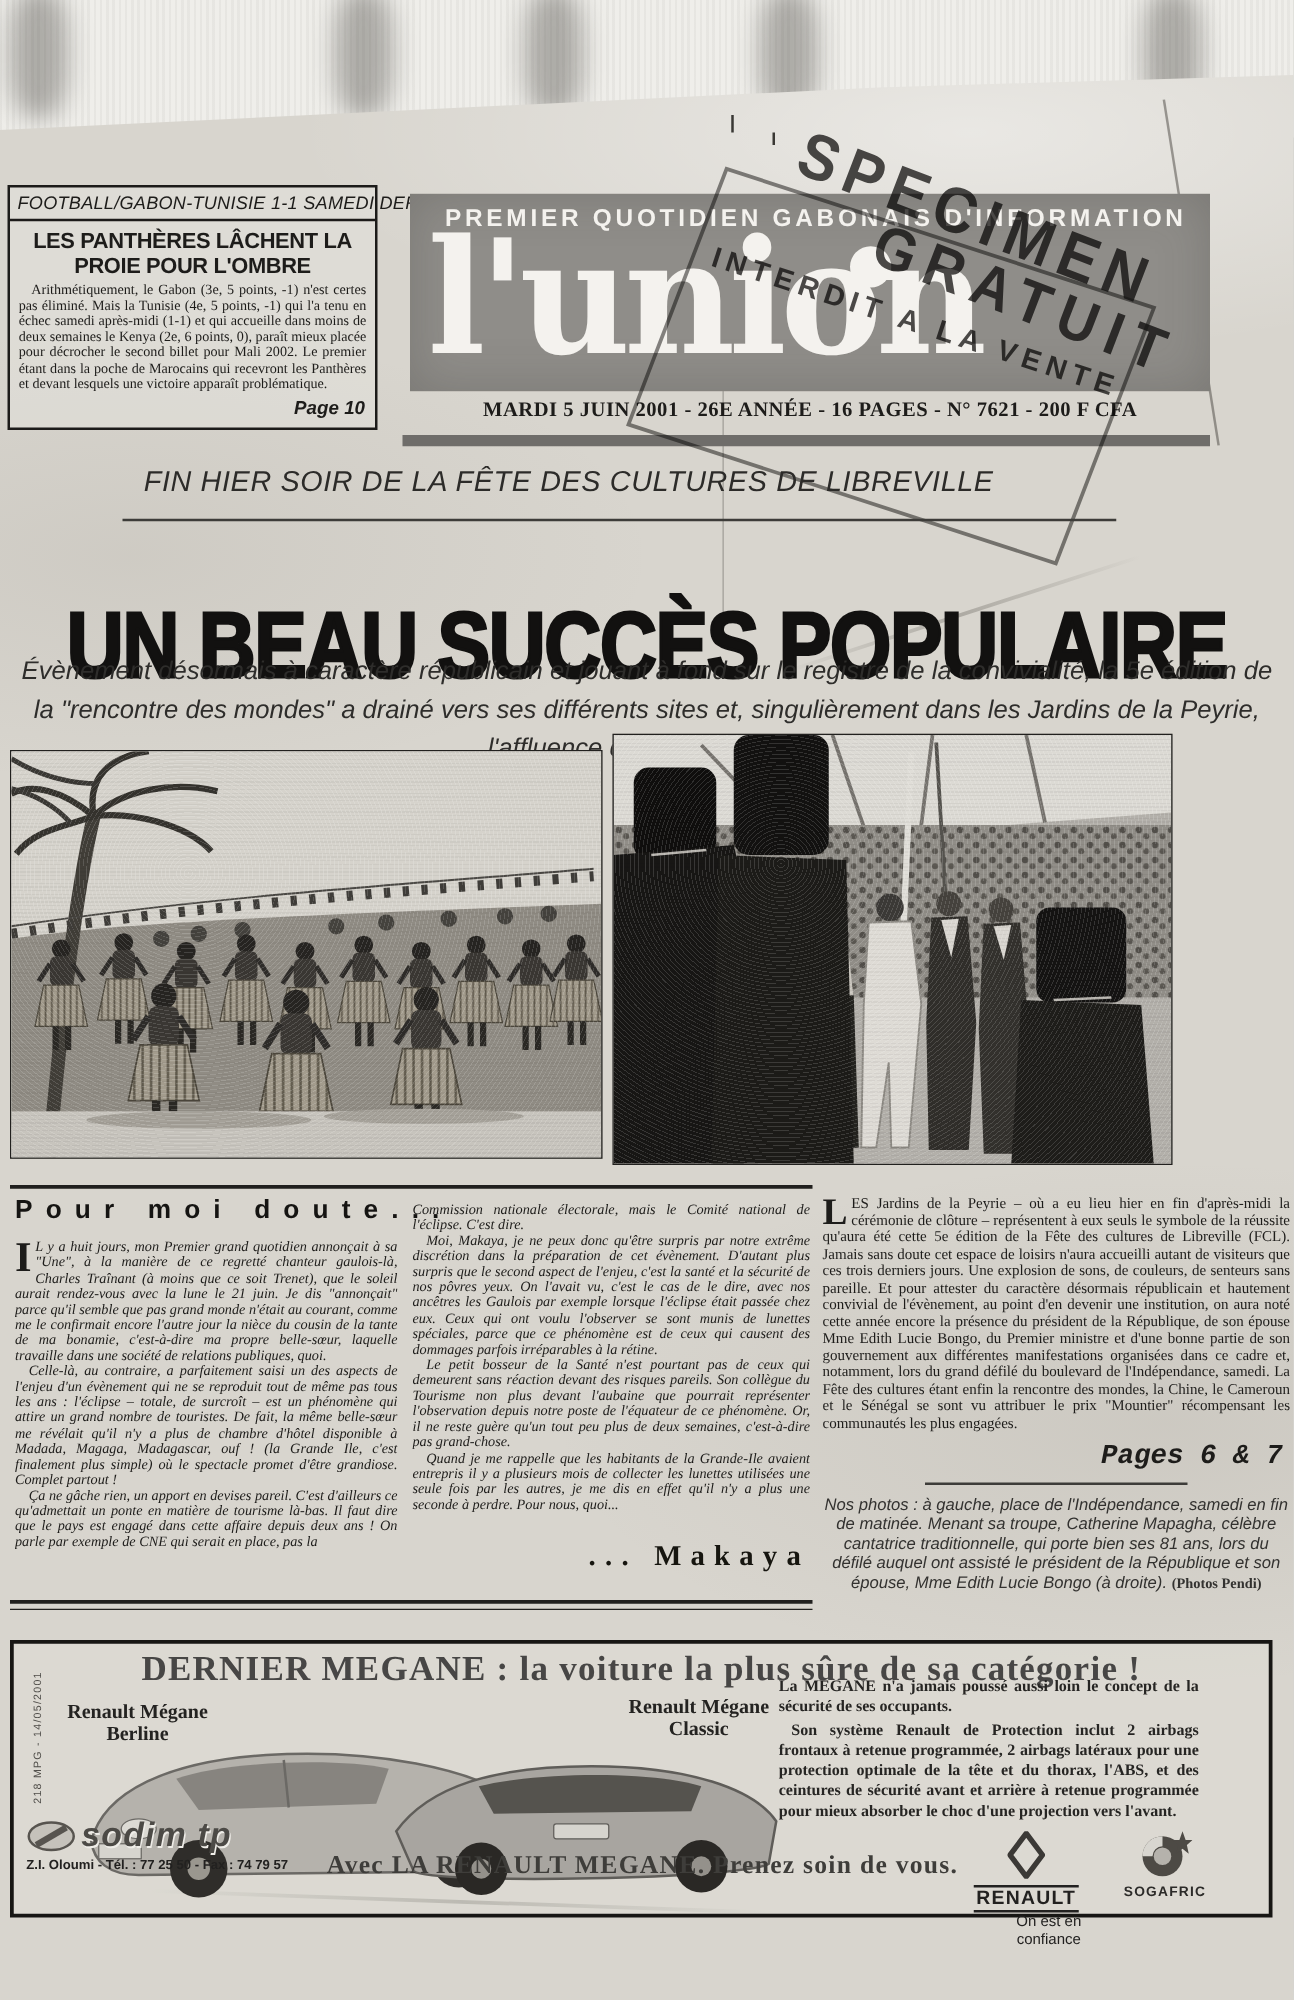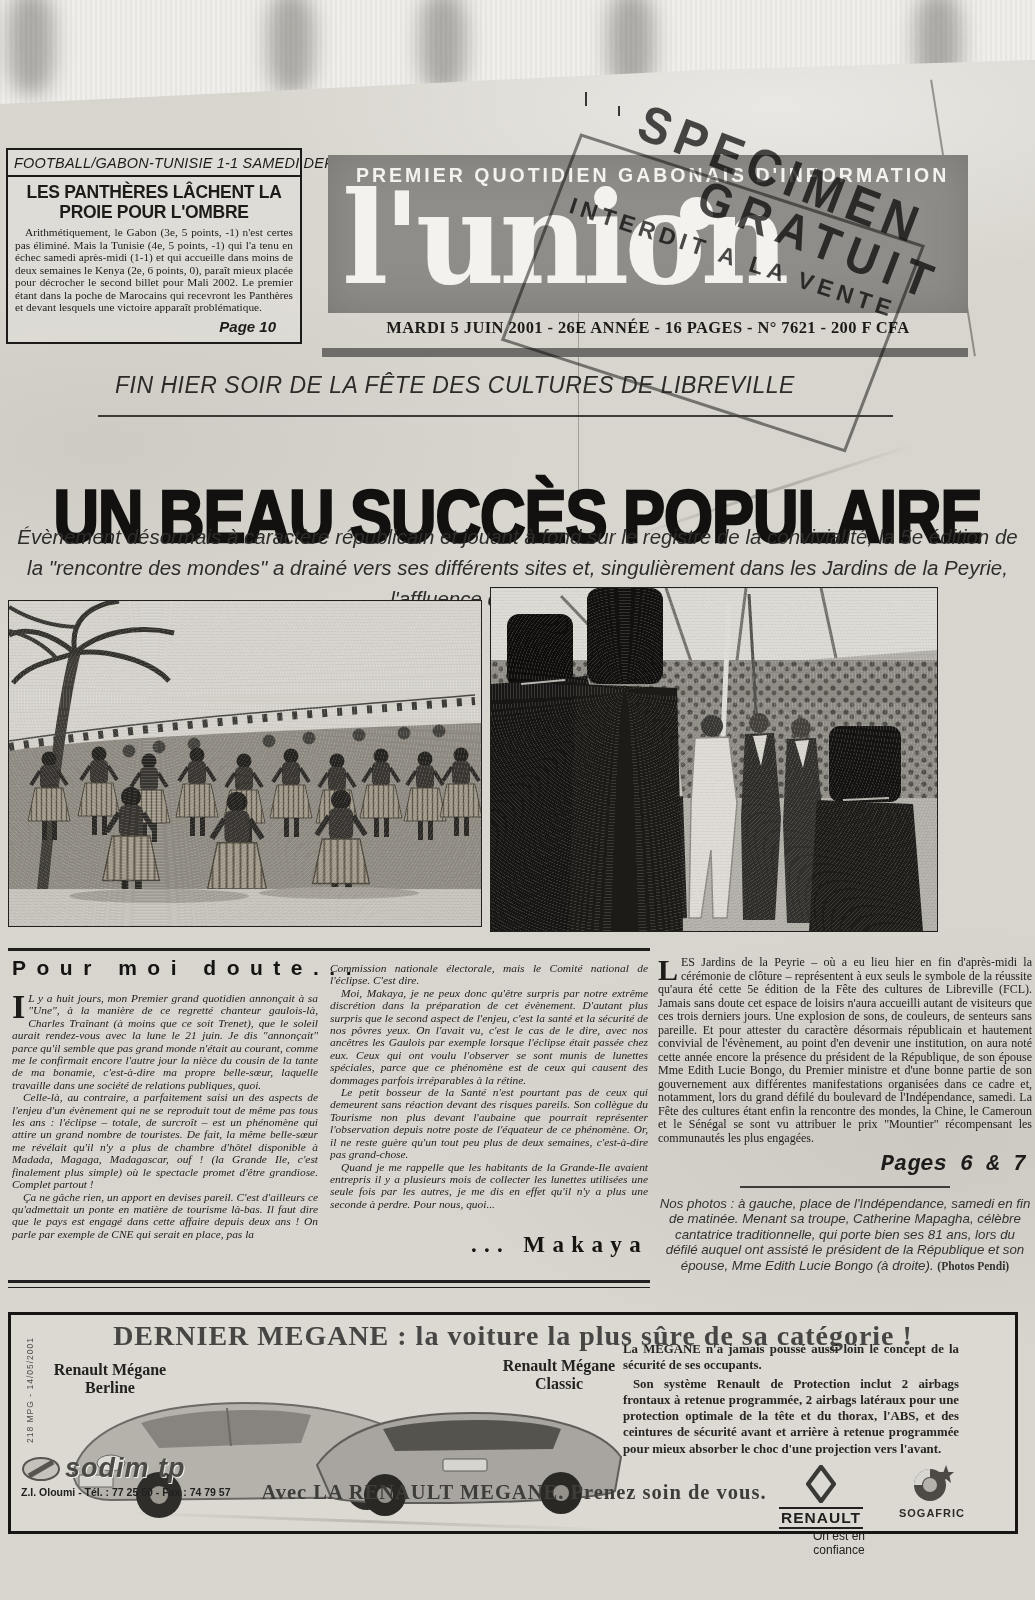--- a/index.html
+++ b/index.html
@@ -28,21 +28,21 @@
   .reg-mark{position:absolute;width:2px;height:14px;background:#3a3834;}
   
   .teaser{position:absolute;left:6px;top:88px;width:292px;height:192px;
           border:2px solid #1c1b19;background:rgba(236,234,228,.35);}
   .teaser-kicker{font-family:"Liberation Sans",sans-serif;font-style:italic;font-size:14.5px;
                  padding:5px 6px 4px 6px;border-bottom:2px solid #1c1b19;letter-spacing:.2px;white-space:nowrap;}
   .teaser-title{font-family:"Liberation Sans",sans-serif;font-weight:bold;font-size:17.5px;
                 line-height:1.12;text-align:center;margin:6px 4px 4px 4px;letter-spacing:-.3px;}
   .teaser-body{font-size:11.3px;line-height:12.5px;text-align:justify;margin:2px 7px 0 7px;text-indent:10px;}
   .teaser-page{font-family:"Liberation Sans",sans-serif;font-weight:bold;font-style:italic;
-               font-size:15px;text-align:right;margin:4px 24px 0 0;}
+               font-size:15px;text-align:right;margin:4px 8px 0 0;}
   
   .masthead{position:absolute;left:328px;top:95px;width:640px;height:158px;background:#8f8d89;
     box-shadow:inset 0 0 40px rgba(60,58,54,.25);overflow:hidden;}
   .tagline{font-family:"Liberation Sans",sans-serif;font-weight:bold;color:#f4f2ee;
            font-size:19.5px;letter-spacing:3px;margin:9px 0 0 28px;white-space:nowrap;}
   .logo{font-family:"DejaVu Serif",serif;font-weight:bold;color:#f4f2ee;font-size:122px;
         line-height:.78;margin:4px 0 0 14px;letter-spacing:-5px;transform:scaleY(1.04);white-space:nowrap;}
   .idot{position:absolute;left:352px;top:42px;width:33px;height:33px;border-radius:50%;background:#f4f2ee;}
   .dateline{position:absolute;left:328px;top:258px;width:640px;text-align:center;
             font-weight:bold;font-size:16.5px;letter-spacing:.4px;white-space:nowrap;}

